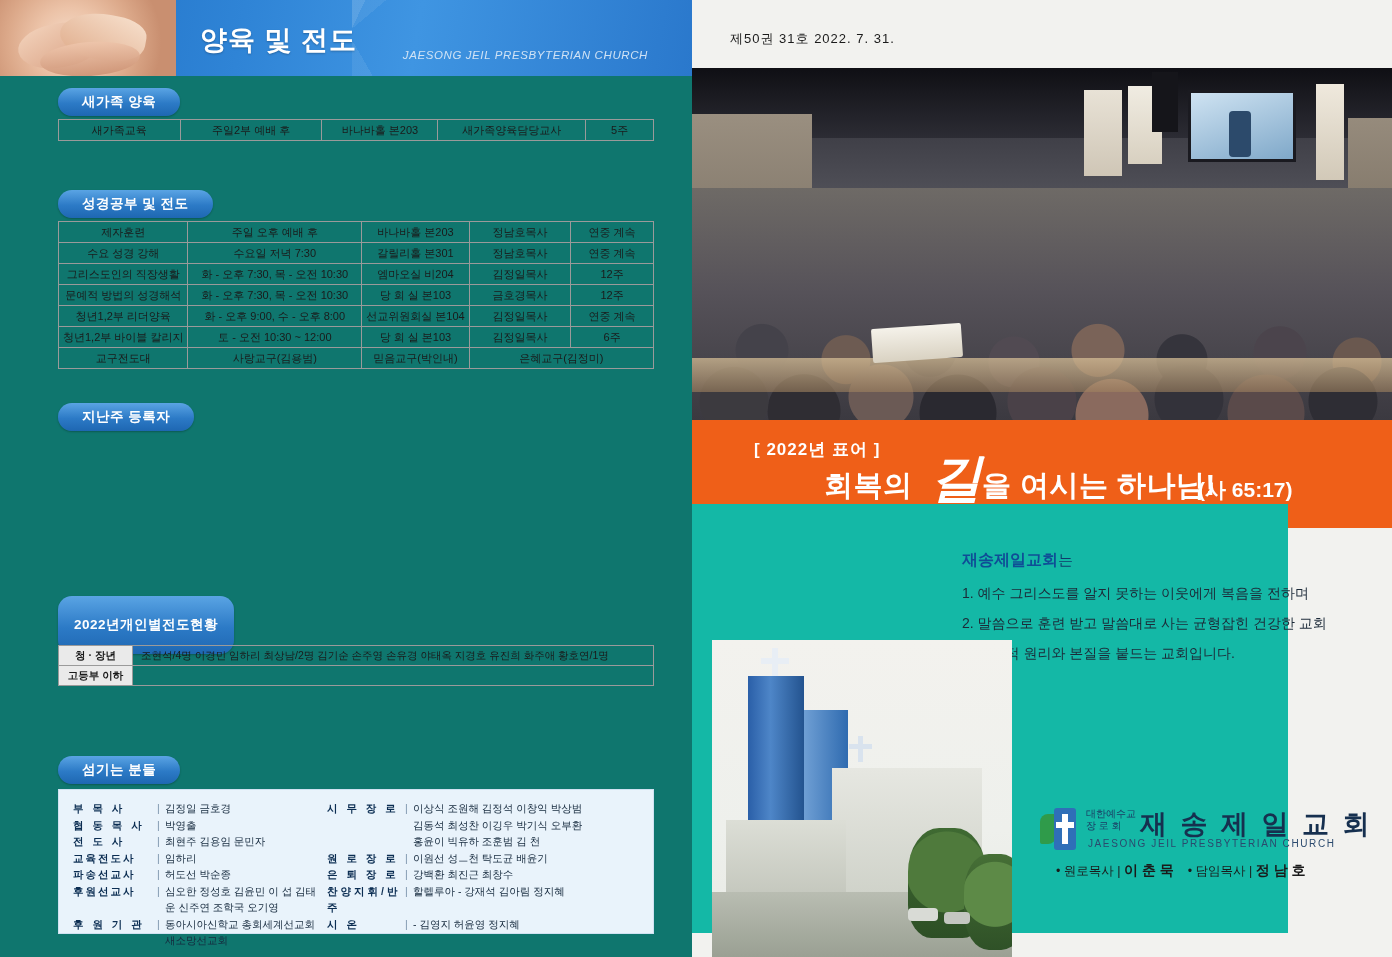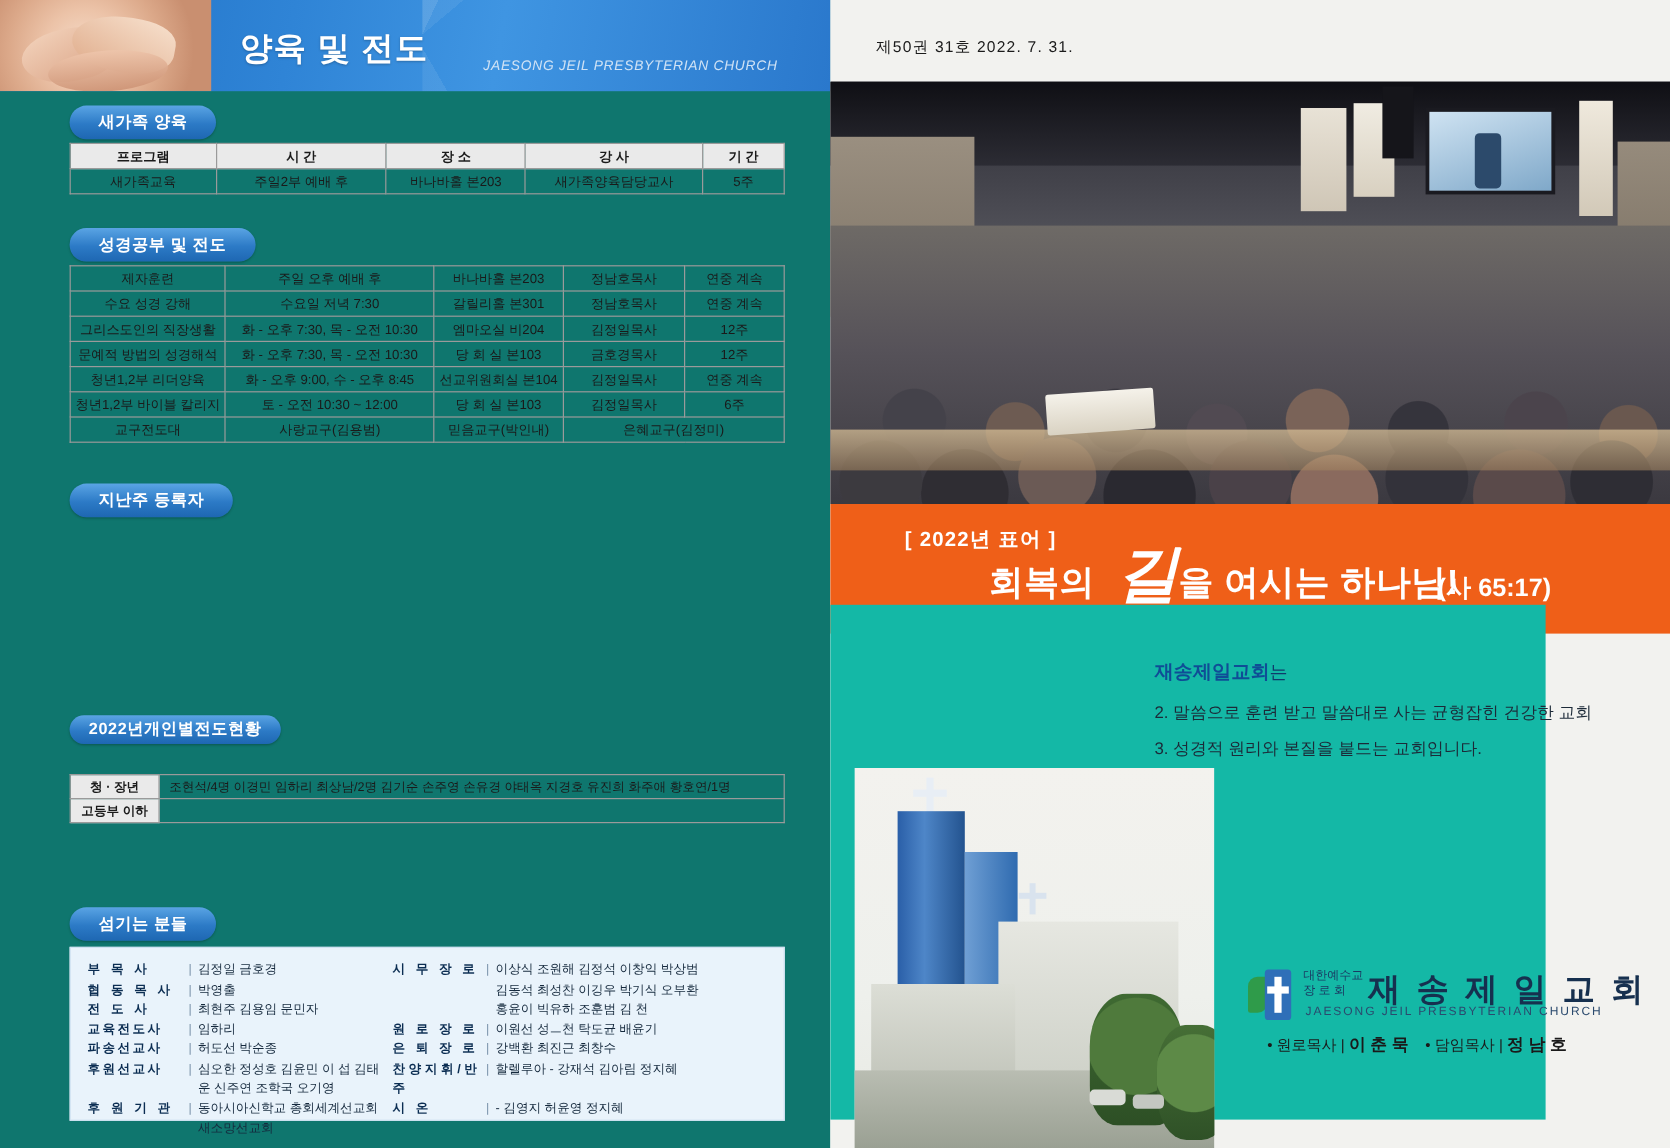--- a/index.html
+++ b/index.html
@@ -33,21 +33,21 @@
   .header-photo .hand3{position:absolute;left:40px;top:42px;width:100px;height:34px;border-radius:50%;
      background:linear-gradient(180deg,#eec5ab,#cd9375);transform:rotate(-4deg);opacity:.9;}
   .header-title { position:absolute; left:200px; top:22px; color:#fff; font-size:27px; font-weight:bold; letter-spacing:1px;
      text-shadow:0 1px 2px rgba(0,0,0,.25);}
   .header-eng { position:absolute; right:44px; top:49px; color:#cfe2f5; font-size:11.5px; font-style:italic; letter-spacing:.6px;}
 
   .pill { display:inline-block; color:#fff; font-size:13.5px; font-weight:bold; letter-spacing:.5px;
      padding:5px 24px; border-radius:14px;
      background: linear-gradient(180deg,#5aa4e4 0%, #2c7ac6 55%, #1e67b2 100%);
      box-shadow: 0 1px 2px rgba(0,0,0,.25);}
-  .pill.wide { padding:3px 16px; }
+  .pill.wide { padding:20px 16px; }
 
   .sec { position:absolute; }
   #sec-newfamily { left:58px; top:88px; }
   #sec-bible { left:58px; top:190px; }
   #sec-lastweek { left:58px; top:403px; }
   #sec-evang { left:58px; top:596px; }
   #sec-servants { left:58px; top:756px; }
 
   table.tbl { border-collapse: collapse; font-size:11px; color:#1a1a1a; }
   table.tbl th, table.tbl td { border:1px solid #9a9a9a; text-align:center; padding:2.5px 4px; white-space:nowrap;}
@@ -177,27 +177,20 @@
       </div>
     </div>
     <div class="header-title">양육 및 전도</div>
     <div class="header-eng">JAESONG JEIL PRESBYTERIAN CHURCH</div>
 
     <div class="sec" id="sec-newfamily">
       <span class="pill">새가족 양육</span>
     </div>
     <table class="tbl" id="tbl-newfamily">
       <tbody>
-          <tr>
-        <th>프로그램</th>
-        <th>시 간</th>
-        <th>장 소</th>
-        <th>강 사</th>
-        <th>기 간</th>
-      </tr>
       <tr>
         <td>새가족교육</td>
         <td>주일2부 예배 후</td>
         <td>바나바홀 본203</td>
         <td>새가족양육담당교사</td>
         <td>5주</td>
       </tr>
     </tbody>
       </table>
 
@@ -229,21 +222,21 @@
       </tr>
       <tr>
         <td>문예적 방법의 성경해석</td>
         <td>화 - 오후 7:30, 목 - 오전 10:30</td>
         <td>당 회 실 본103</td>
         <td>금호경목사</td>
         <td>12주</td>
       </tr>
       <tr>
         <td>청년1,2부 리더양육</td>
-        <td>화 - 오후 9:00, 수 - 오후 8:45</td>
+        <td>화 - 오후 9:00, 수 - 오후 8:00</td>
         <td>선교위원회실 본104</td>
         <td>김정일목사</td>
         <td>연중 계속</td>
       </tr>
       <tr>
         <td>청년1,2부 바이블 칼리지</td>
         <td>토 - 오전 10:30 ~ 12:00</td>
         <td>당 회 실 본103</td>
         <td>김정일목사</td>
         <td>6주</td>
@@ -382,20 +375,21 @@
       <div class="verse-script">길</div>
       <div class="verse-main" style="left:290px;top:46px;">을 여시는 하나님!</div>
       <div class="verse-ref">(사 65:17)</div>
     </div>
 
     <div class="body-area">
       <div class="intro">
         <span class="hl">재송제일교회</span><span>는</span>
       </div>
       <div class="intro-lines">
+        <div>1. 예수 그리스도를 알지 못하는 이웃에게 복음을 전하며</div>
         <div>2. 말씀으로 훈련 받고 말씀대로 사는 균형잡힌 건강한 교회</div>
         <div>3. 성경적 원리와 본질을 붙드는 교회입니다.</div>
       </div>
     </div>
 
     <div class="bldg">
       <div class="bl-sky"></div>
       <div class="bl-cross"></div>
       <div class="bl-tower"></div>
       <div class="bl-tower2"></div>

